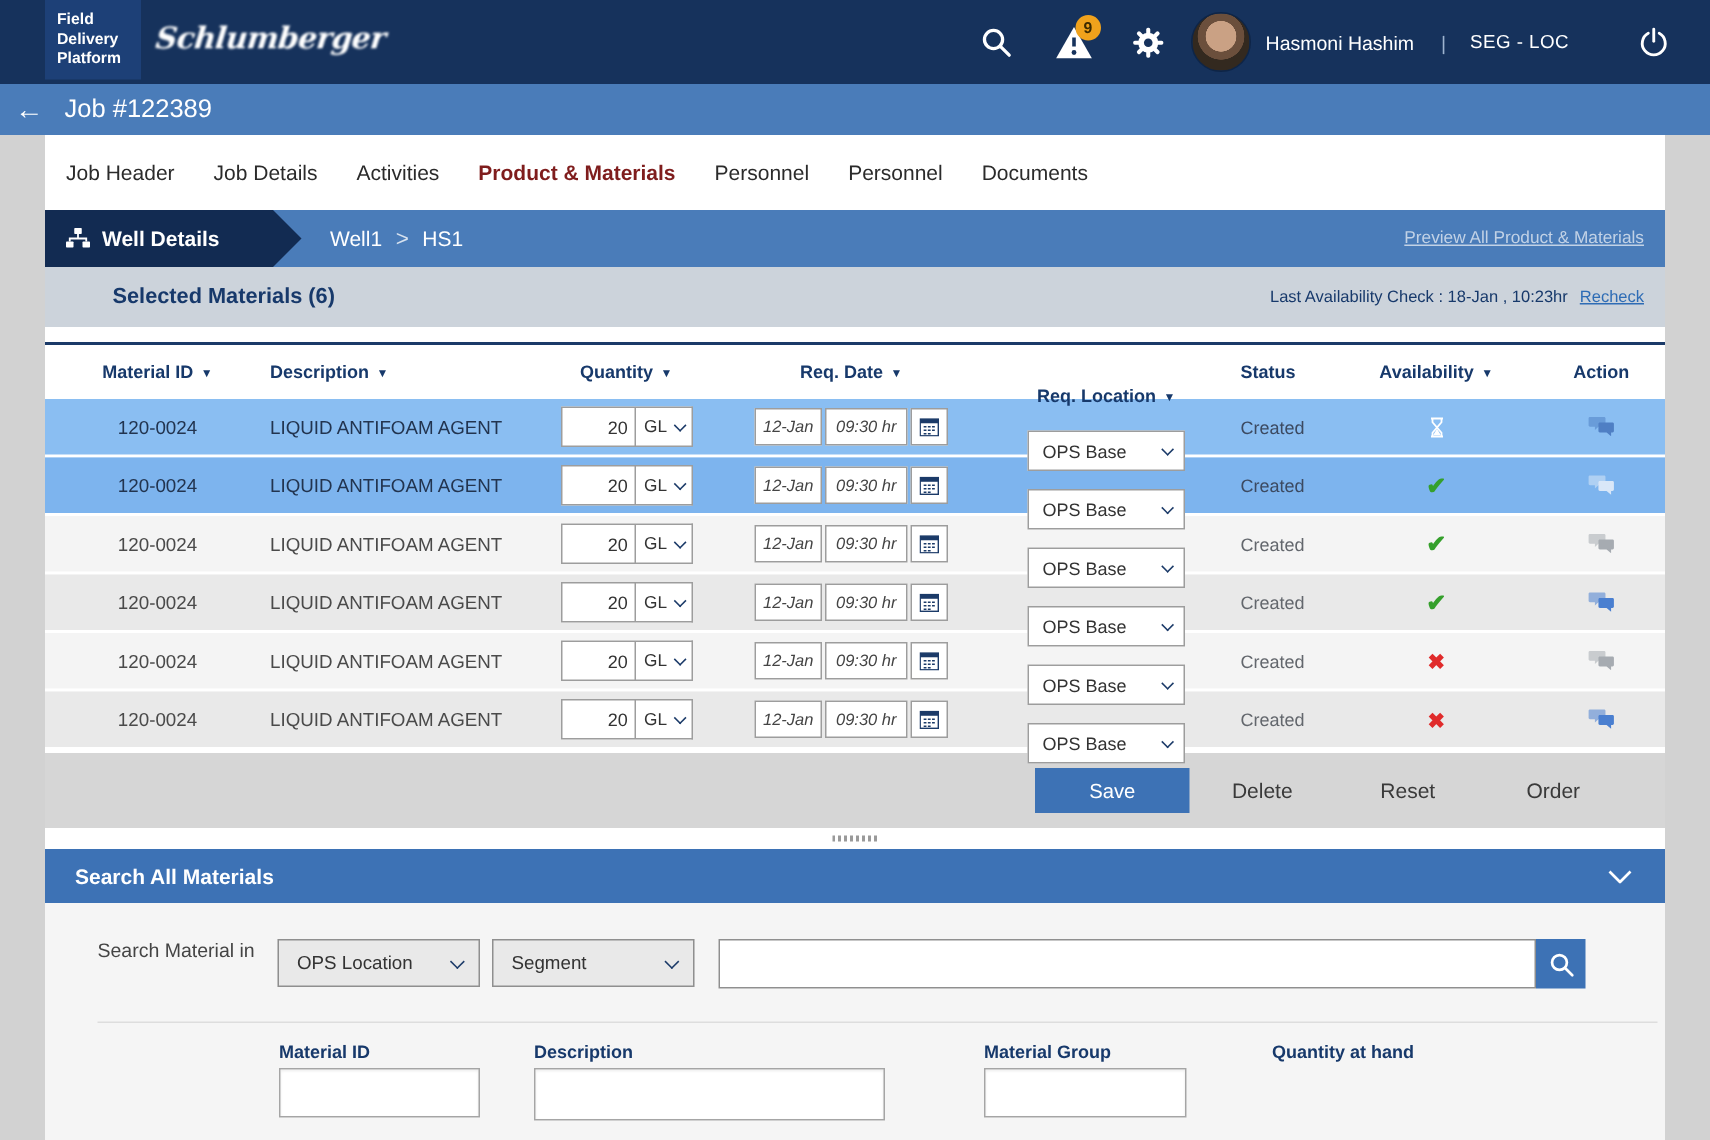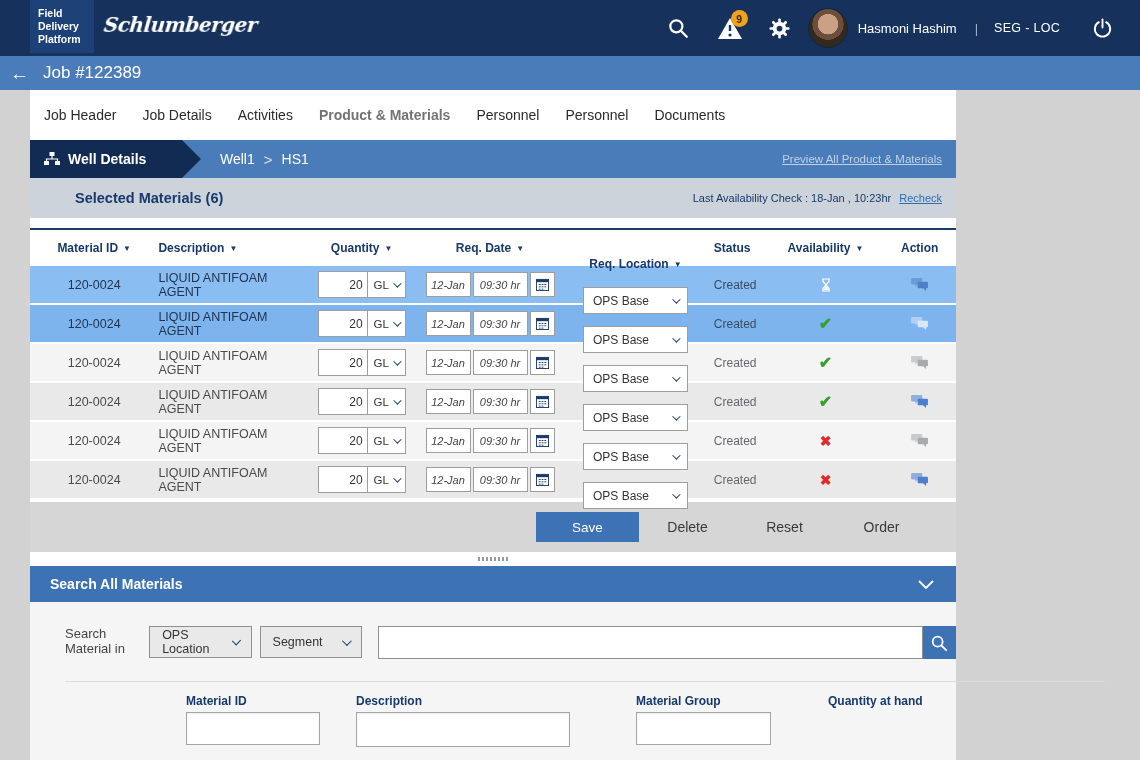--- a/index.html
+++ b/index.html
@@ -11,33 +11,33 @@
   .logo-box { position:absolute; left:30px; top:0; width:64px; height:53px; background:#1d4077; color:#fff; font-size:10.5px; font-weight:bold; line-height:1.22; padding:7px 0 0 8px; }
   .slb-logo { position:absolute; left:104px; top:13px; color:#fff; font-family:"DejaVu Serif", serif; font-style:italic; font-weight:bold; font-size:20px; letter-spacing:-0.5px; filter:blur(0.7px); transform:skewX(-6deg); }
   .topbar-right { position:absolute; right:18px; top:0; height:56px; display:flex; align-items:center; gap:0; }
   .tb-icon { display:flex; align-items:center; justify-content:center; width:40px; height:40px; cursor:pointer; position:relative; }
   .badge { position:absolute; top:2px; right:2px; min-width:17px; height:17px; border-radius:9px; background:#f0a21c; color:#3c2a00; font-size:10.5px; font-weight:bold; display:flex; align-items:center; justify-content:center; }
   .avatar { width:40px; height:40px; border-radius:50%; margin:0 10px 0 8px; background:
      radial-gradient(circle at 50% 40%, #caa184 0 34%, #6b4f3c 35% 52%, #33291f 53% 100%);
      border:1px solid #0e2547; }
   .user-name { color:#fff; font-size:13px; margin-right:18px; }
   .tb-divider { color:#9db3cf; font-size:13px; margin-right:16px; }
-  .location { color:#fff; font-size:12.5px; margin-right:22px; letter-spacing:.3px; }
+  .location { color:#fff; font-size:12.5px; margin-right:36px; letter-spacing:.3px; }
 
   
   .jobbar { position:absolute; left:0; top:56px; width:1140px; height:34px; background:#4a7cb9; display:flex; align-items:center; }
   .back-arrow { color:#fff; font-size:19px; margin:0 14px 0 10px; cursor:pointer; line-height:1; }
   .job-title { color:#fff; font-size:17px; }
 
   
-  .content { position:absolute; left:30px; top:90px; width:926px; height:670px; background:#fff; }
+  .content { position:absolute; left:30px; top:90px; width:1080px; height:670px; background:#fff; }
 
   .tabs { height:50px; display:flex; align-items:center; gap:26px; padding-left:14px; background:#fff; }
   .tab { font-size:14px; color:#2b2b2b; cursor:pointer; white-space:nowrap; }
-  .tab.active { font-weight:bold; color:#737373; }
+  .tab.active { font-weight:bold; color:#7f1d1d; }
 
   
   .wellbar { position:relative; height:38px; background:#4a7cb9; display:flex; align-items:center; }
   .well-chip { position:relative; height:38px; background:#122b52; display:flex; align-items:center; gap:8px; padding:0 10px 0 14px; width:152px; }
   .well-chip:after { content:""; position:absolute; left:152px; top:0; border-left:19px solid #122b52; border-top:19px solid transparent; border-bottom:19px solid transparent; }
   .well-chip span { color:#fff; font-size:14px; font-weight:bold; white-space:nowrap; }
   .crumbs { margin-left:38px; color:#fff; font-size:14px; display:flex; align-items:center; gap:9px; }
   .crumb-sep { font-size:15px; color:#d7e2ef; font-weight:normal; }
   .preview-link { position:absolute; right:14px; color:#c2d2e6; font-size:11.5px; text-decoration:underline; cursor:pointer; }
 

